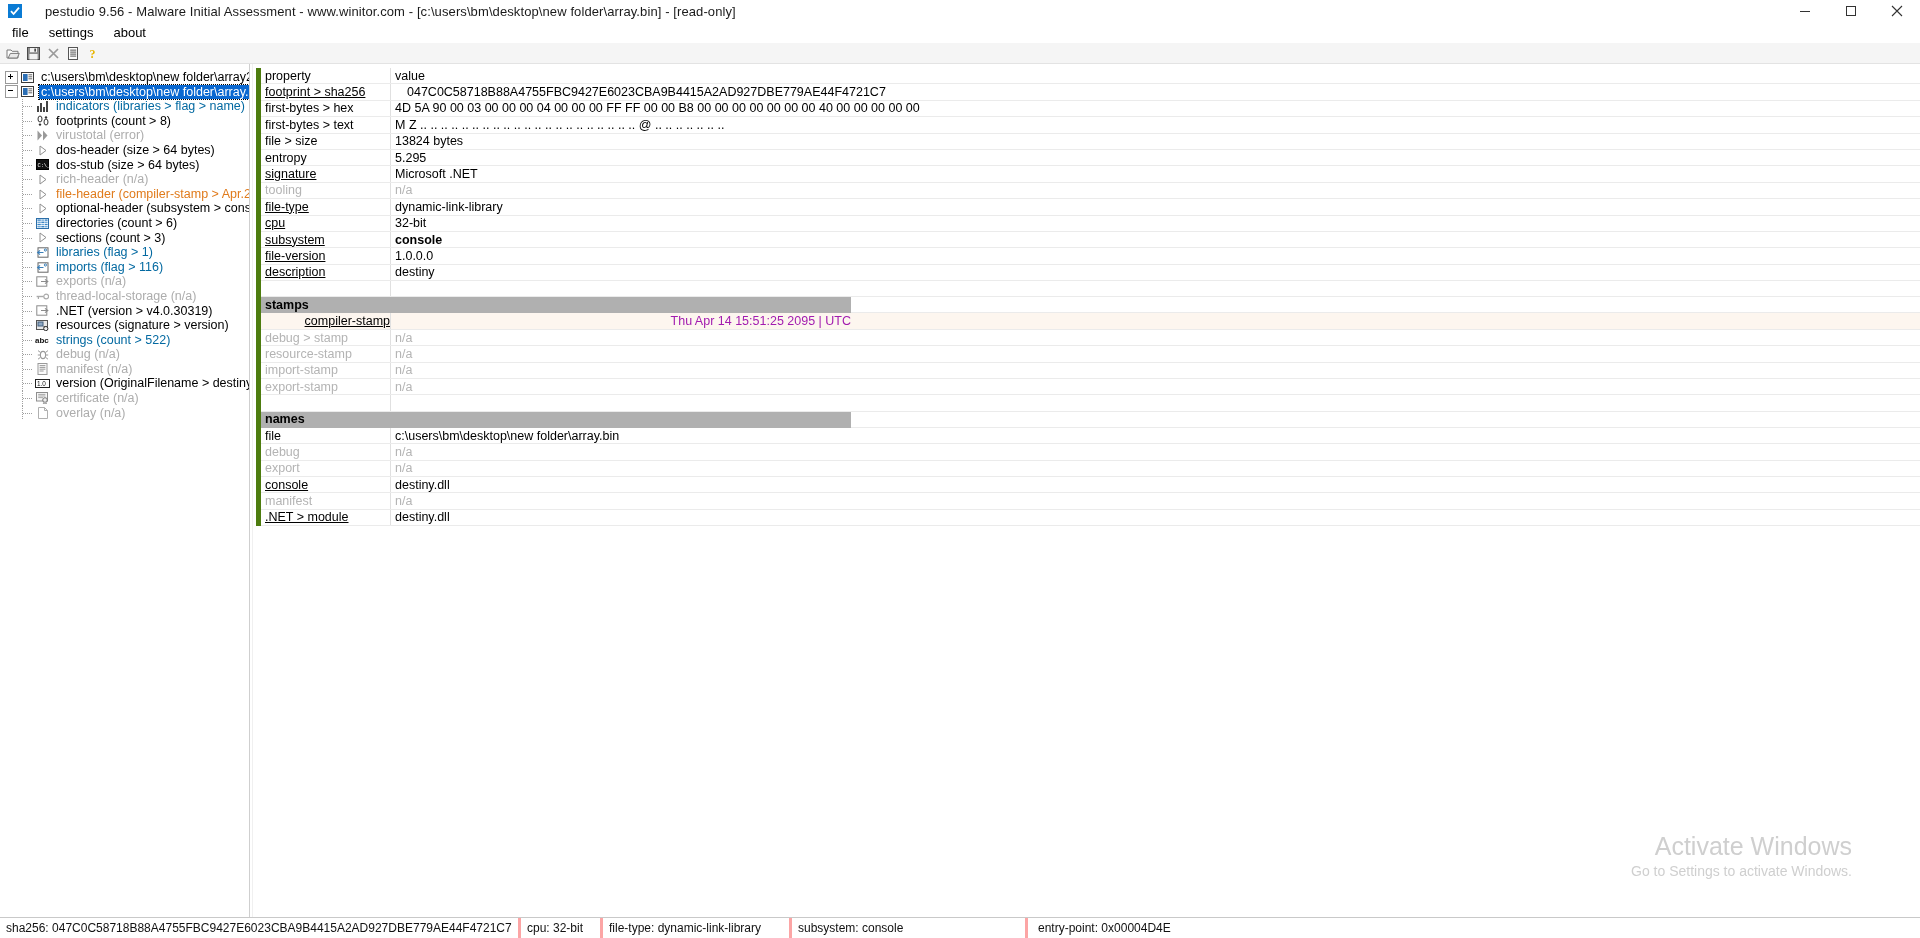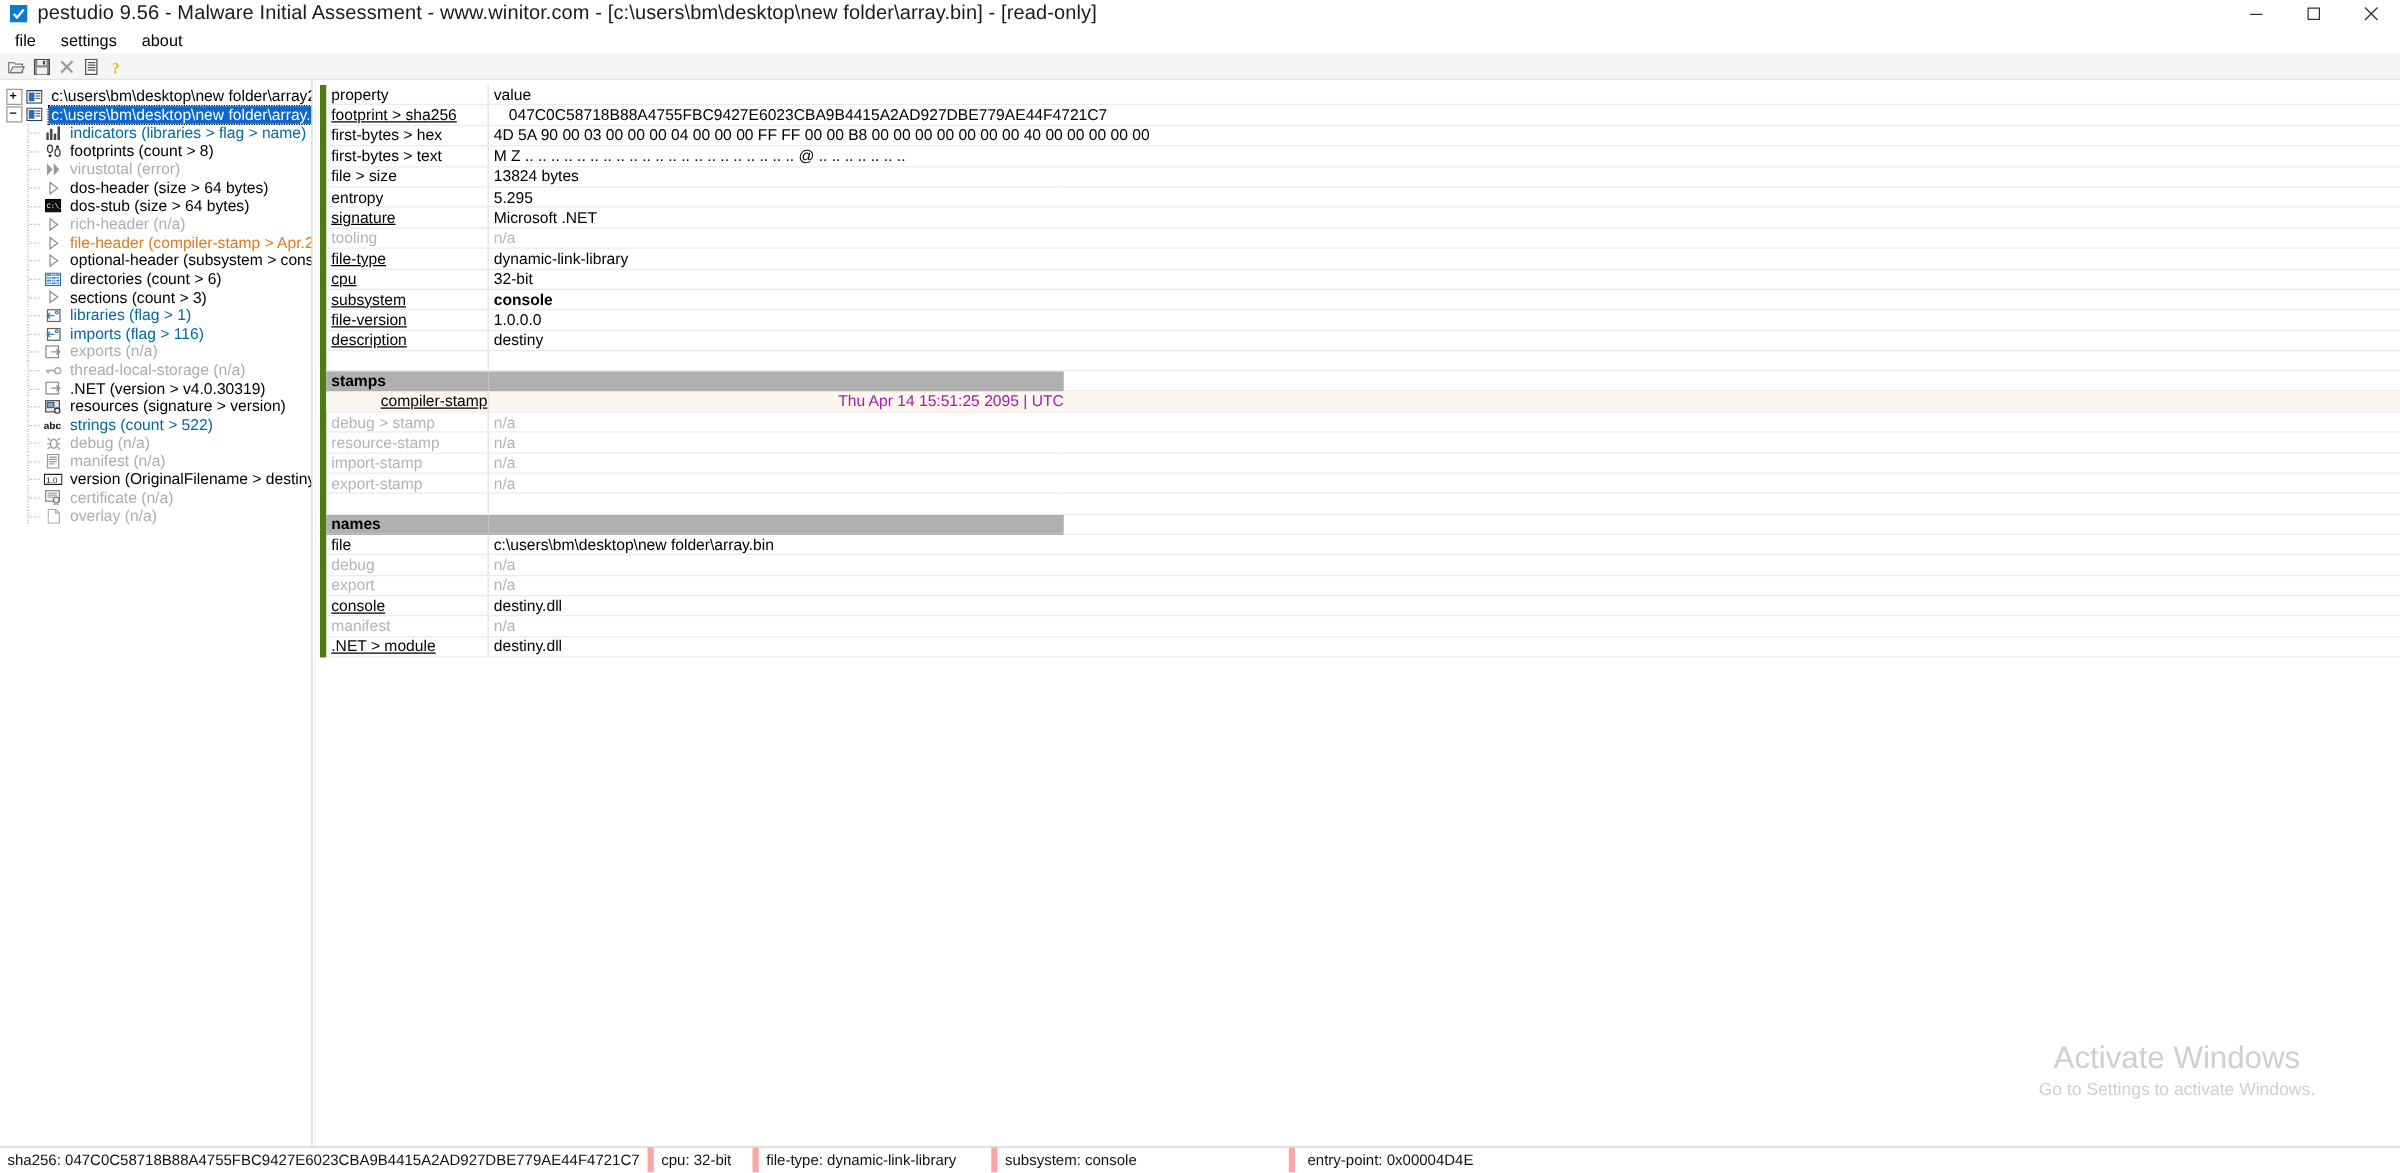--- a/index.html
+++ b/index.html
@@ -9,21 +9,21 @@
     font-size:13px;color:#000;background:#ffffff;
     -webkit-font-smoothing:antialiased;
   }
   .app{width:1920px;height:938px;display:flex;flex-direction:column;background:#fff;position:relative;}
 
   
   .titlebar{height:22px;background:#ffffff;display:flex;align-items:center;
             border-bottom:1px solid #ffffff;flex:0 0 auto;}
   .tb-icon{width:22px;height:22px;display:flex;align-items:center;justify-content:center;margin-left:4px;}
   .tb-icon svg{display:block;}
-  .tb-title{font-size:16px;color:#1a1a1a;margin-left:4px;white-space:nowrap;letter-spacing:.1px;}
+  .tb-title{font-size:13px;color:#1a1a1a;margin-left:19px;white-space:nowrap;letter-spacing:.1px;}
   .tb-spacer{flex:1 1 auto;}
   .tb-btn{width:46px;height:22px;display:flex;align-items:center;justify-content:center;
           color:#333;font-size:13px;line-height:1;}
   .tb-btn svg{display:block;}
 
   
   .menubar{height:20px;background:#fff;display:flex;align-items:center;padding-left:6px;flex:0 0 auto;}
   .menuitem{font-size:13px;color:#000;padding:0 10px;line-height:20px;white-space:nowrap;}
   .menuitem:first-child{padding-left:6px;}
 
@@ -80,28 +80,28 @@
   tr.spacer td{height:15.4px;border-bottom:1px solid #ebebeb;}
   tr.section td{background:#b0b0b0;color:#000;font-weight:bold;height:15px;border-bottom:1px solid #b0b0b0;}
   tr.section td.rest{background:#fff;border-bottom:1px solid #ebebeb;}
   tr.hl td{background:#fdf6ef;text-align:right;}
   .orange{color:#a21caf;}
   .vline{border-right:1px solid #e0e0e0;}
 
   
   .watermark{position:absolute;right:68px;bottom:36px;text-align:right;color:#d0d0d0;
              pointer-events:none;}
-  .wm1{font-size:25px;line-height:30px;color:#cfcfcf;text-align:center;}
+  .wm1{font-size:25px;line-height:30px;color:#cfcfcf;}
   .wm2{font-size:14px;line-height:20px;color:#cfcfcf;}
 
   
   .statusbar{height:20px;flex:0 0 20px;background:#fff;border-top:1px solid #c9c9c9;
              display:flex;align-items:center;font-size:12px;color:#111;}
   .scell{height:20px;display:flex;align-items:center;padding-left:6px;
-         border-right:5px solid #fca5a5;white-space:nowrap;overflow:hidden;}
+         border-right:3px solid #fca5a5;white-space:nowrap;overflow:hidden;}
   .sb-0{width:512px;flex:0 0 512px;}
   .sb-1{width:73px;flex:0 0 73px;}
   .sb-2{width:180px;flex:0 0 180px;}
   .sb-3{width:227px;flex:0 0 227px;}
   .sb-4{flex:1 1 auto;padding-left:10px;border-right:none;}
 </style>
 </head>
 <body>
 
 <div class="app">

